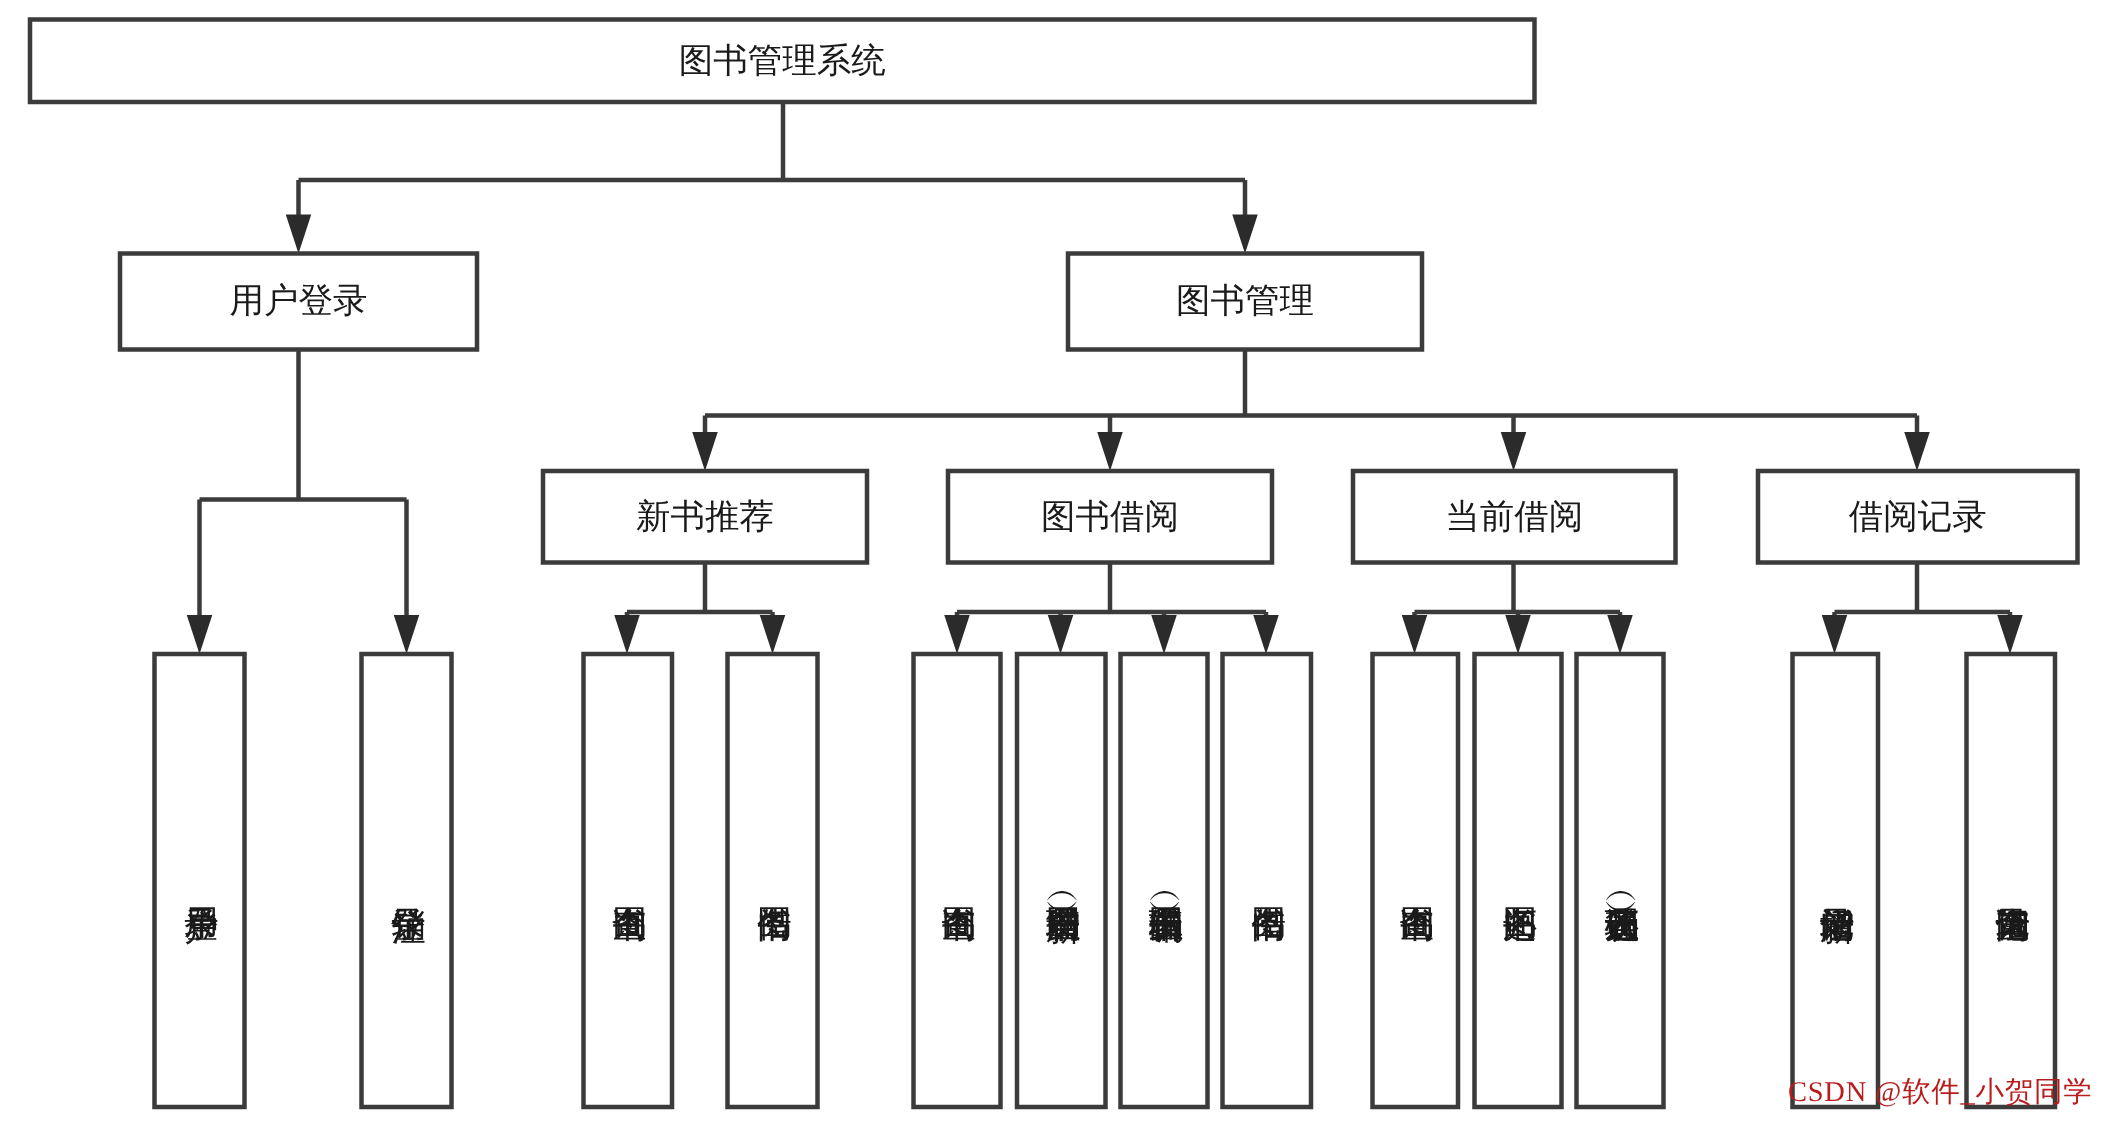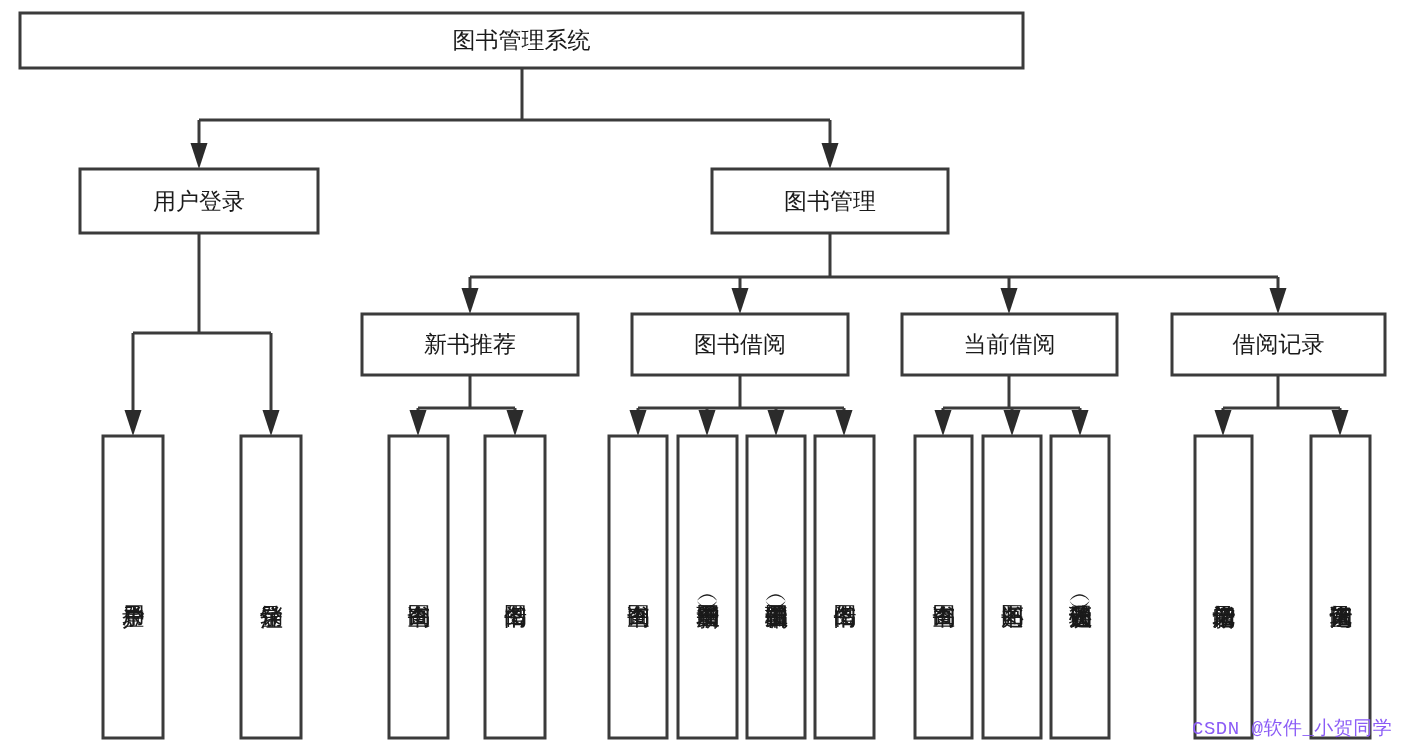--- a/index.html
+++ b/index.html
@@ -44,23 +44,23 @@
   }
   .node-label-h {
     font-family: "DejaVu Sans", "Liberation Sans", sans-serif;
     font-size: 23px;
     fill: #1a1a1a;
     text-anchor: middle;
     dominant-baseline: middle;
   }
   .watermark-text {
     position: absolute;
-    font-family: Liberation Mono, monospace;
+    font-family: Liberation Serif, serif;
     font-size: 19px;
-    color: #8b5cf6;
+    color: #b91c1c;
     white-space: nowrap;
     left: 1192px;
     top: 715px;
     letter-spacing: 0.5px;
   }
   .vlabel {
     position: absolute;
     font-family: "DejaVu Sans", "Liberation Sans", sans-serif;
     font-size: 23px;
     line-height: 1.12;

